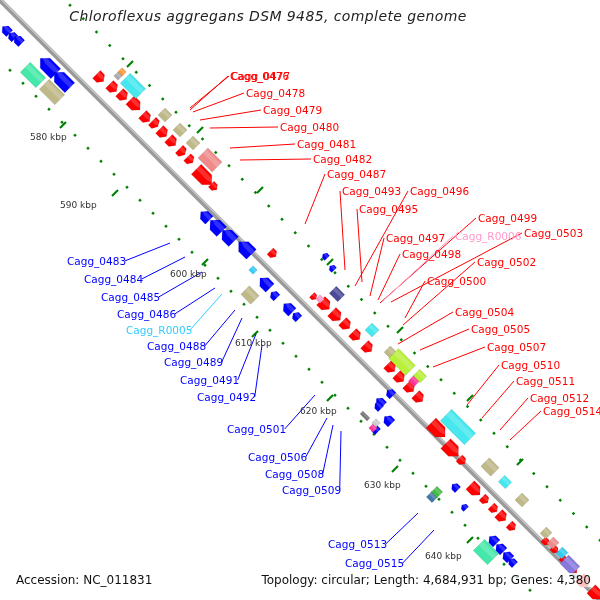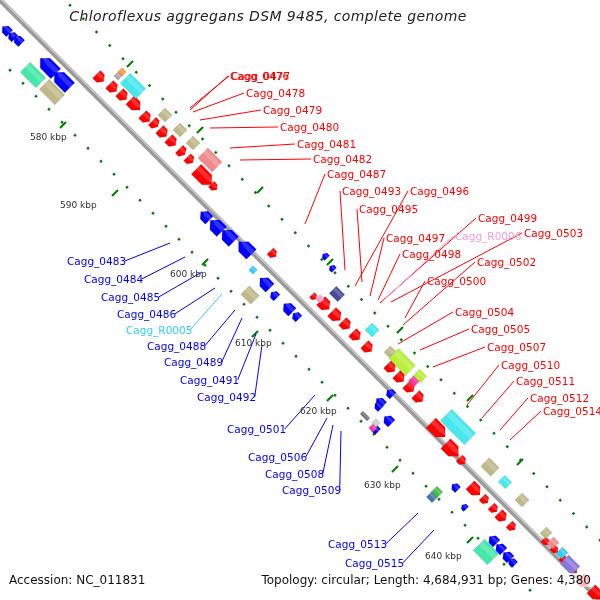--- a/index.html
+++ b/index.html
@@ -1,20 +1,20 @@
 <!DOCTYPE html>
 <html><head>
   <meta charset="utf-8">
   <style>
     html, body { margin: 0; padding: 0; background: #ffffff; }
     body { width: 600px; height: 600px; overflow: hidden; position: relative; font-family: "DejaVu Sans", sans-serif; }
     #map { position: absolute; left: 0; top: 0; width: 600px; height: 600px; }
     .title { position: absolute; top: 8px; left: 0; width: 496px; text-align: center; padding-left: 40px; box-sizing: border-box;
              font-family: "DejaVu Sans", sans-serif; font-style: italic; font-size: 14px; color: #222; letter-spacing: 0.4px; }
-    .footer-left { position: absolute; left: 9px; top: 573px; font-size: 12px; color: #111; font-family: "DejaVu Sans", sans-serif; }
+    .footer-left { position: absolute; left: 16px; top: 573px; font-size: 12px; color: #111; font-family: "DejaVu Sans", sans-serif; }
     .footer-right { position: absolute; right: 9px; top: 573px; font-size: 12px; color: #111; font-family: "DejaVu Sans", sans-serif;
                     background: rgba(255,255,255,0.75); }
     svg text { font-family: "DejaVu Sans", sans-serif; }
   </style>
 </head>
 <body>
 
 <div class="title">Chloroflexus aggregans DSM 9485, complete genome</div>
 
 <svg id="map" xmlns="http://www.w3.org/2000/svg" viewBox="0 0 600 600">

